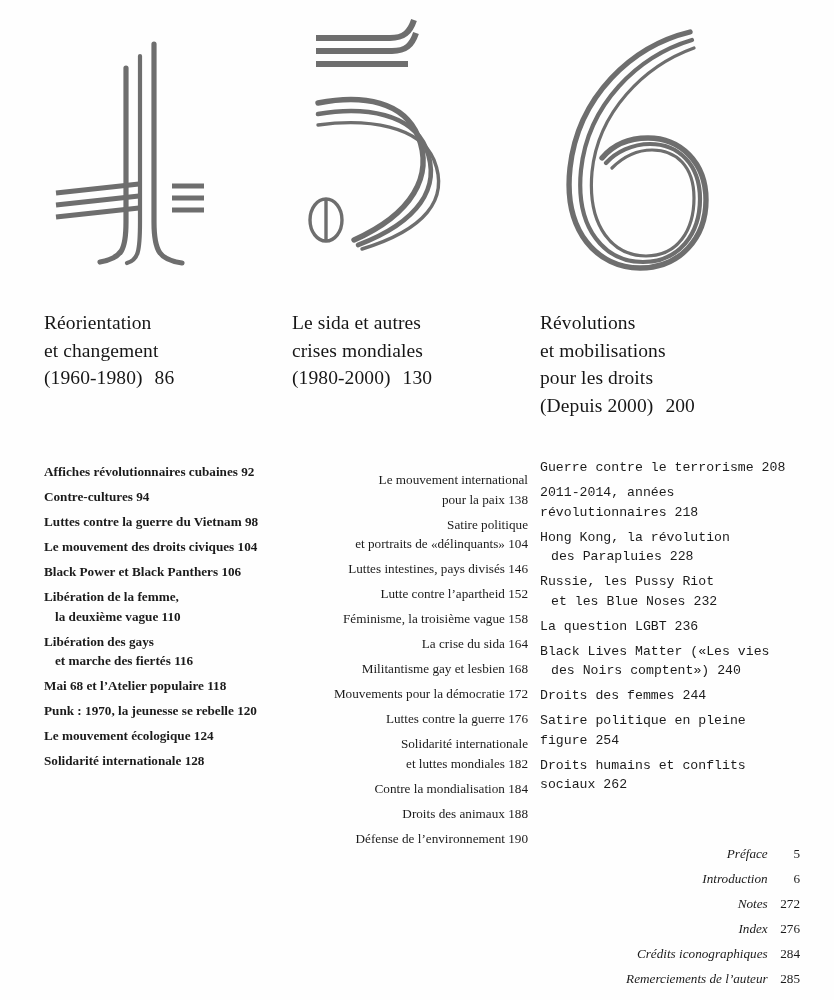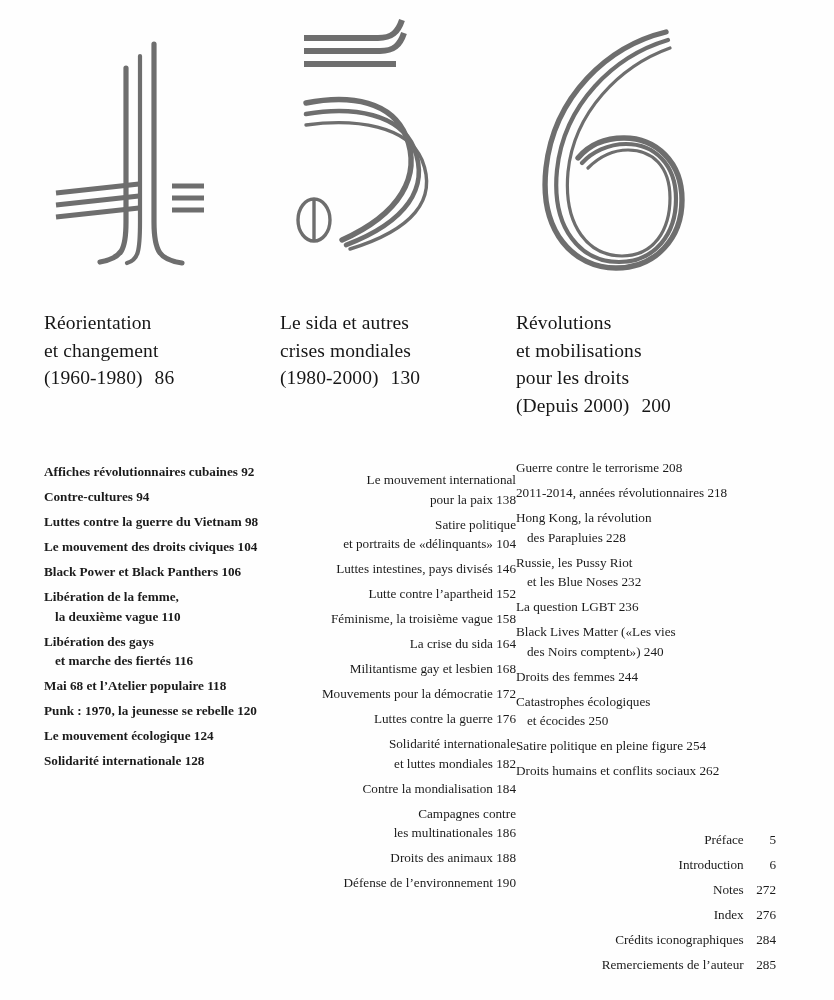--- a/index.html
+++ b/index.html
@@ -26,21 +26,21 @@
 
   
   .columns {
     position: absolute;
     left: 0;
     top: 0;
     width: 834px;
     height: 1000px;
     display: grid;
     grid-template-columns: 236px 236px 260px;
-    column-gap: 0px;
+    column-gap: 12px;
     padding: 0 44px;
     box-sizing: border-box;
   }
 
   .column {
     position: relative;
     display: flex;
     flex-direction: column;
   }
 
@@ -88,21 +88,21 @@
   .entry-list .line2 {
     display: block;
     padding-left: 11px;
   }
   .entry-list .pg {
     white-space: nowrap;
   }
 
   .col1 .entry-list { margin-top: 4px; font-weight: bold; }
   .col2 .entry-list { margin-top: 12px; text-align: right; }
-  .col3 .entry-list { margin-top: 0px; }
+  .col3 .entry-list { margin-top: 0px; font-family: Liberation Mono, monospace; }
 
   
   .head-slot {
     height: 158px;
   }
   .head-slot.four-line {
     height: 158px;
   }
 
   
@@ -120,20 +120,21 @@
     margin-bottom: 5.4px;
     white-space: nowrap;
   }
   .backmatter .bm-pg {
     display: inline-block;
     min-width: 27px;
     text-align: right;
   }
   .backmatter .bm-label {
     padding-right: 2px;
+    font-style: italic;
   }
 </style>
 </head>
 <body>
 
 <div class="page">
 
   <div class="columns">
 
     <div class="column col1">
@@ -213,21 +214,20 @@
         <li><span>Satire politique</span><span class="line2"><span>et portraits de «délinquants»</span> <span class="pg">104</span></span></li>
         <li><span>Luttes intestines, pays divisés</span> <span class="pg">146</span></li>
         <li><span>Lutte contre l’apartheid</span> <span class="pg">152</span></li>
         <li><span>Féminisme, la troisième vague</span> <span class="pg">158</span></li>
         <li><span>La crise du sida</span> <span class="pg">164</span></li>
         <li><span>Militantisme gay et lesbien</span> <span class="pg">168</span></li>
         <li><span>Mouvements pour la démocratie</span> <span class="pg">172</span></li>
         <li><span>Luttes contre la guerre</span> <span class="pg">176</span></li>
         <li><span>Solidarité internationale</span><span class="line2"><span>et luttes mondiales</span> <span class="pg">182</span></span></li>
         <li><span>Contre la mondialisation</span> <span class="pg">184</span></li>
-        <li><span>Campagnes contre</span><span class="line2"><span>les multinationales</span> <span class="pg">186</span></span></li>
         <li><span>Droits des animaux</span> <span class="pg">188</span></li>
         <li><span>Défense de l’environnement</span> <span class="pg">190</span></li>
       </ul>
     </div>
 
     <div class="column col3">
 
       <div class="numeral-box">
         <svg width="220" height="300" viewBox="0 0 220 300" aria-hidden="true">
           <g fill="none" stroke="#6e6e6e" stroke-linecap="round">
@@ -249,21 +249,20 @@
       </div>
 
       <ul class="entry-list">
         <li><span>Guerre contre le terrorisme</span> <span class="pg">208</span></li>
         <li><span>2011-2014, années révolutionnaires</span> <span class="pg">218</span></li>
         <li><span>Hong Kong, la révolution</span><span class="line2"><span>des Parapluies</span> <span class="pg">228</span></span></li>
         <li><span>Russie, les Pussy Riot</span><span class="line2"><span>et les Blue Noses</span> <span class="pg">232</span></span></li>
         <li><span>La question LGBT</span> <span class="pg">236</span></li>
         <li><span>Black Lives Matter («Les vies</span><span class="line2"><span>des Noirs comptent»)</span> <span class="pg">240</span></span></li>
         <li><span>Droits des femmes</span> <span class="pg">244</span></li>
-        <li><span>Catastrophes écologiques</span><span class="line2"><span>et écocides</span> <span class="pg">250</span></span></li>
         <li><span>Satire politique en pleine figure</span> <span class="pg">254</span></li>
         <li><span>Droits humains et conflits sociaux</span> <span class="pg">262</span></li>
       </ul>
 
       <ul class="backmatter">
         <li><span class="bm-label">Préface</span> <span class="bm-pg">5</span></li>
         <li><span class="bm-label">Introduction</span> <span class="bm-pg">6</span></li>
         <li><span class="bm-label">Notes</span> <span class="bm-pg">272</span></li>
         <li><span class="bm-label">Index</span> <span class="bm-pg">276</span></li>
         <li><span class="bm-label">Crédits iconographiques</span> <span class="bm-pg">284</span></li>

